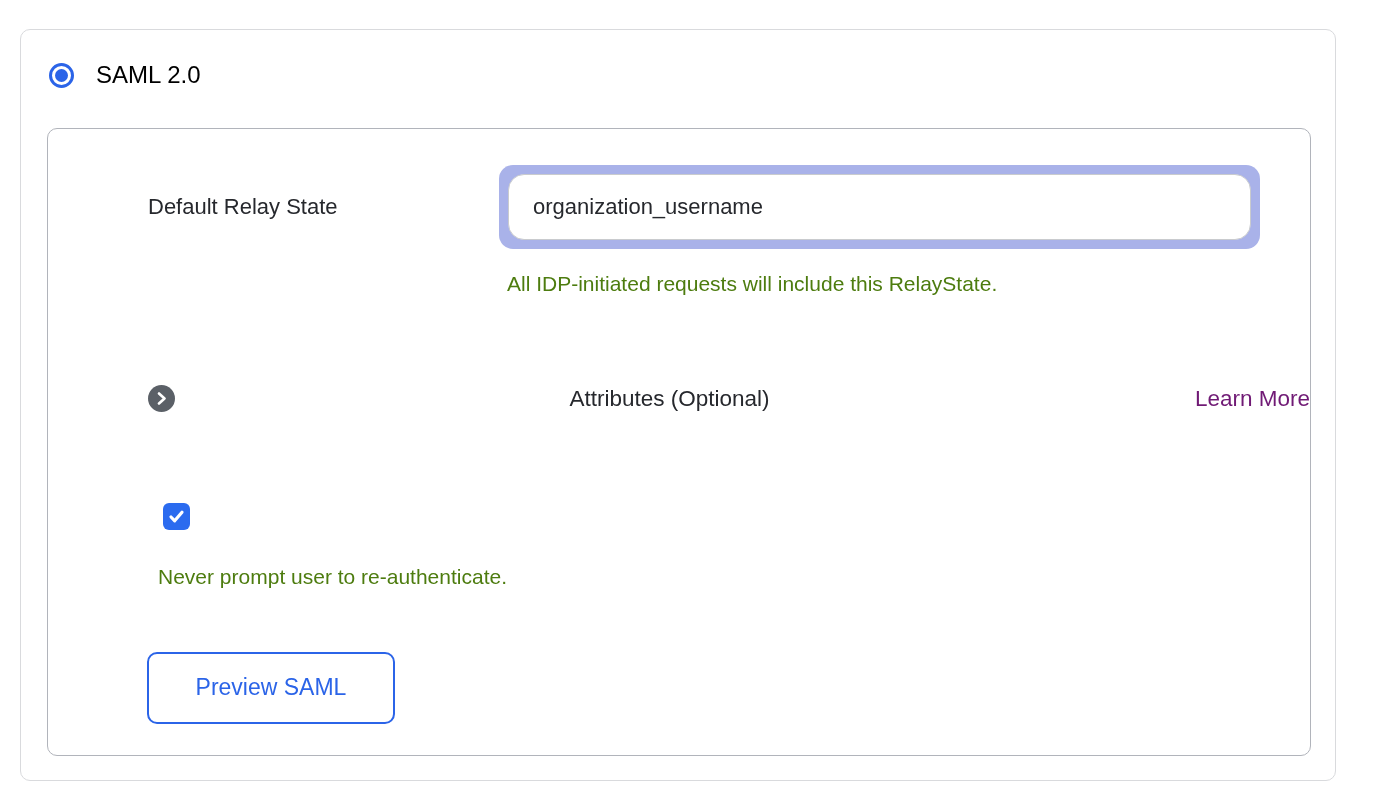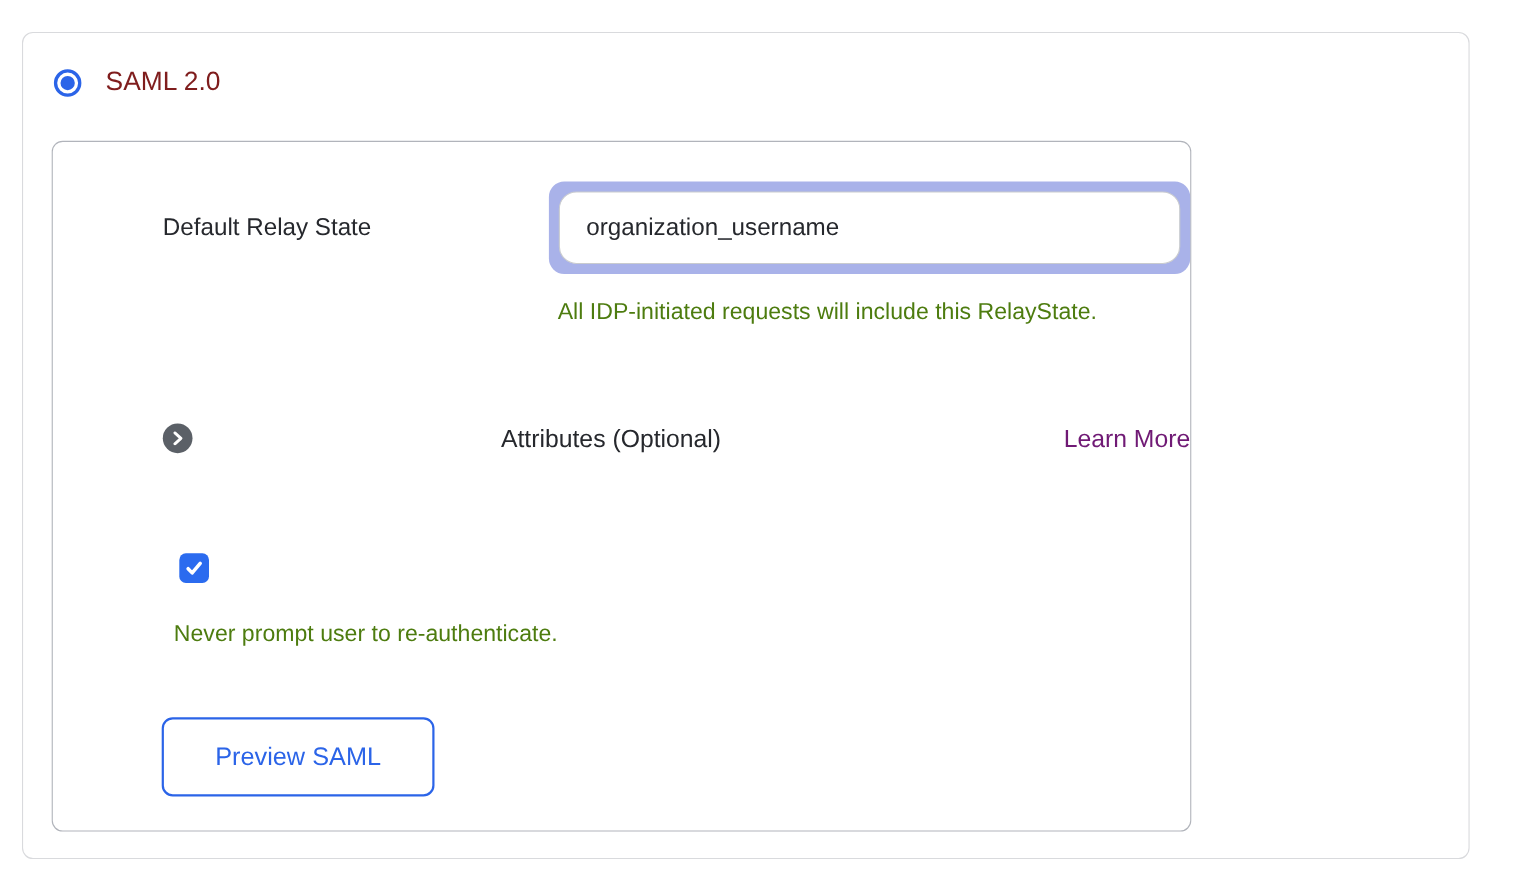--- a/index.html
+++ b/index.html
@@ -37,28 +37,28 @@
     flex-shrink: 0;
   }
   .radio-dot {
     width: 13px; height: 13px;
     border-radius: 50%;
     background: #2b64e8;
   }
   .radio-label {
     margin-left: 22px;
     font-size: 24px;
-    color: #7f1d1d;
+    color: #000000;
   }
 
   
   .inner-card {
     position: absolute;
     left: 26px; top: 98px;
-    width: 1036px; height: 628px;
+    width: 1264px; height: 628px;
     background: #ffffff;
     border: 1.5px solid #b1b4bb;
     border-radius: 10px;
     padding: 36px 0 4px 100px;
   }
 
   .field-row {
     display: flex;
     align-items: center;
   }

